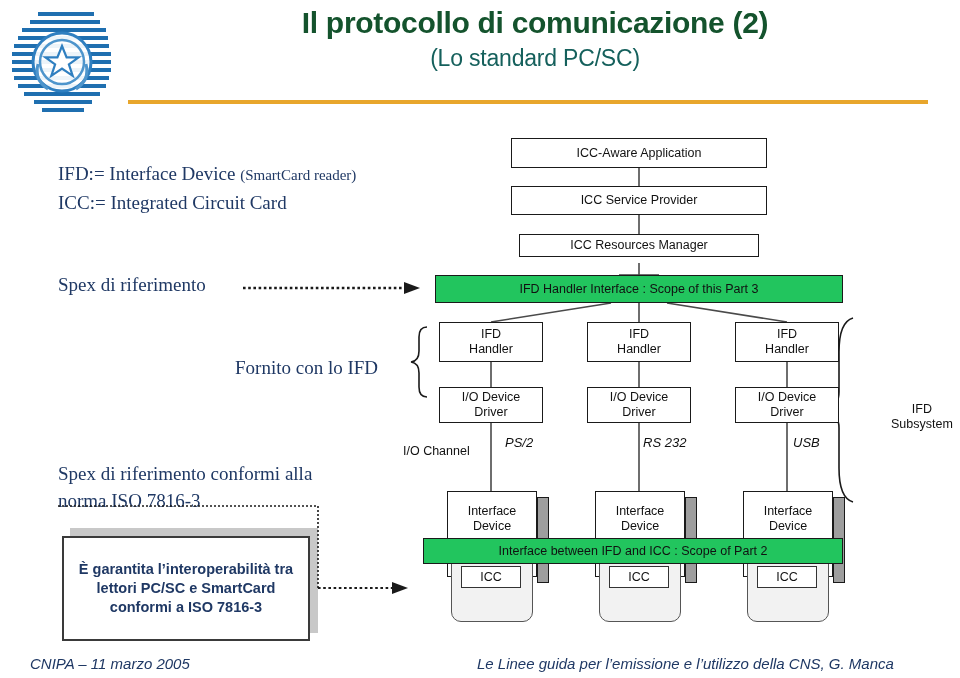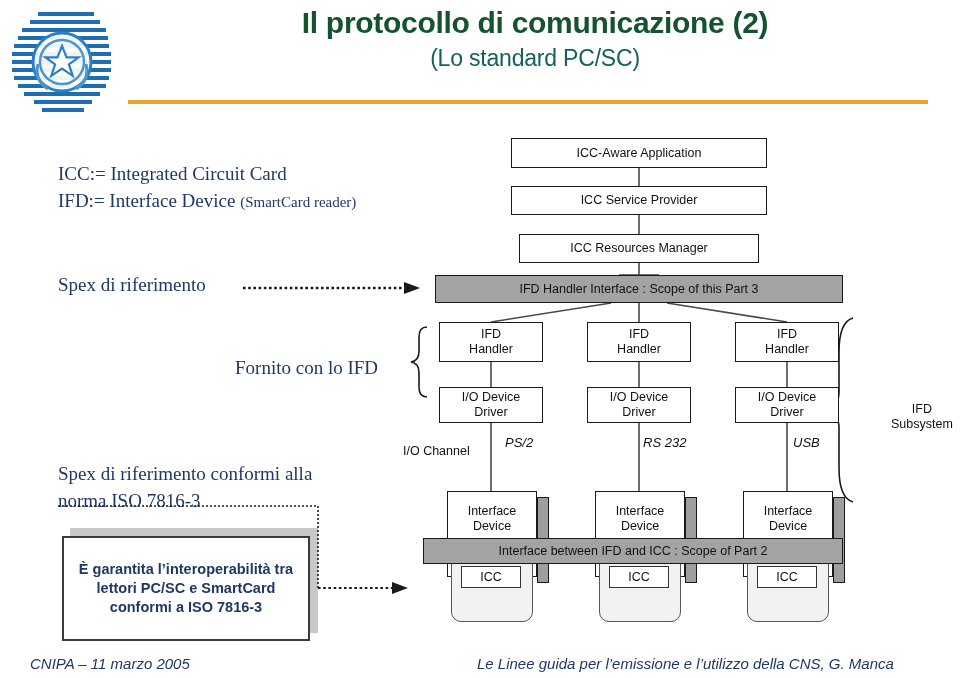--- a/index.html
+++ b/index.html
@@ -49,21 +49,21 @@
   #footer-left{left:30px;top:655px;}
   #footer-right{left:477px;top:655px;}
 
   
   .dbox{
     background:#ffffff;border:1.5px solid #1a1a1a;box-sizing:border-box;
     display:flex;align-items:center;justify-content:center;text-align:center;
     font-size:12.5px;color:#111;line-height:15px;
   }
   .gbar{
-    background:#a3a3a3;border:1.5px solid #1a1a1a;box-sizing:border-box;
+    background:#22c55e;border:1.5px solid #1a1a1a;box-sizing:border-box;
     display:flex;align-items:center;justify-content:center;
     font-size:12.5px;color:#111;
   }
   .lbl{font-size:12.5px;color:#111;white-space:nowrap;}
   .lbl-i{font-size:13px;color:#111;font-style:italic;white-space:nowrap;}
 
   
   .idev-side{background:#9e9e9e;border:1.5px solid #1a1a1a;box-sizing:border-box;}
   .card{
     background:#F2F2F2;border:1.5px solid #555;box-sizing:border-box;
@@ -106,22 +106,22 @@
   </svg>
 </div>
 
 <div class="abs" id="title-block">
   <div id="title-main">Il protocollo di comunicazione (2)</div>
   <div id="title-sub">(Lo standard PC/SC)</div>
 </div>
 <div class="abs" id="rule"></div>
 
 <div class="abs serif" id="legend">
+  <div><span>IFD:= Interface Device </span><span class="small">(SmartCard reader)</span></div>
   <div>ICC:= Integrated Circuit Card</div>
-  <div><span>IFD:= Interface Device </span><span class="small">(SmartCard reader)</span></div>
 </div>
 
 <div class="abs serif" id="spex1">Spex di riferimento</div>
 <div class="abs serif" id="fornito">Fornito con lo IFD</div>
 <div class="abs serif" id="spex2">Spex di riferimento conformi alla norma ISO 7816-3</div>
 
 <div class="abs" id="callout-shadow"></div>
 <div class="abs" id="callout">
   <div id="callout-text">È garantita l’interoperabilità tra lettori PC/SC e SmartCard conformi a ISO 7816-3</div>
 </div>
@@ -167,21 +167,21 @@
 
     <path d="M842 318 q-14 4 -14 34 v40 q0 14 -12 18 q12 4 12 18 v40 q0 30 14 34" fill="none" stroke="#1a1a1a" stroke-width="1.6"></path>
   </svg>
 
   <div class="abs dbox" style="left:500px;top:138px;width:256px;height:30px;">
     <span>ICC-Aware Application</span>
   </div>
   <div class="abs dbox" style="left:500px;top:186px;width:256px;height:29px;">
     <span>ICC Service Provider</span>
   </div>
-  <div class="abs dbox" style="left:508px;top:234px;width:240px;height:29px;">
+  <div class="abs dbox" style="left:508px;top:234px;width:240px;height:23px;">
     <span>ICC Resources Manager</span>
   </div>
 
   <div class="abs gbar" style="left:424px;top:275px;width:408px;height:28px;">
     <span>IFD Handler Interface : Scope of this Part 3</span>
   </div>
 
   <div class="abs dbox" style="left:428px;top:322px;width:104px;height:40px;">
     <span style="white-space:pre-line;">IFD
 Handler</span>

